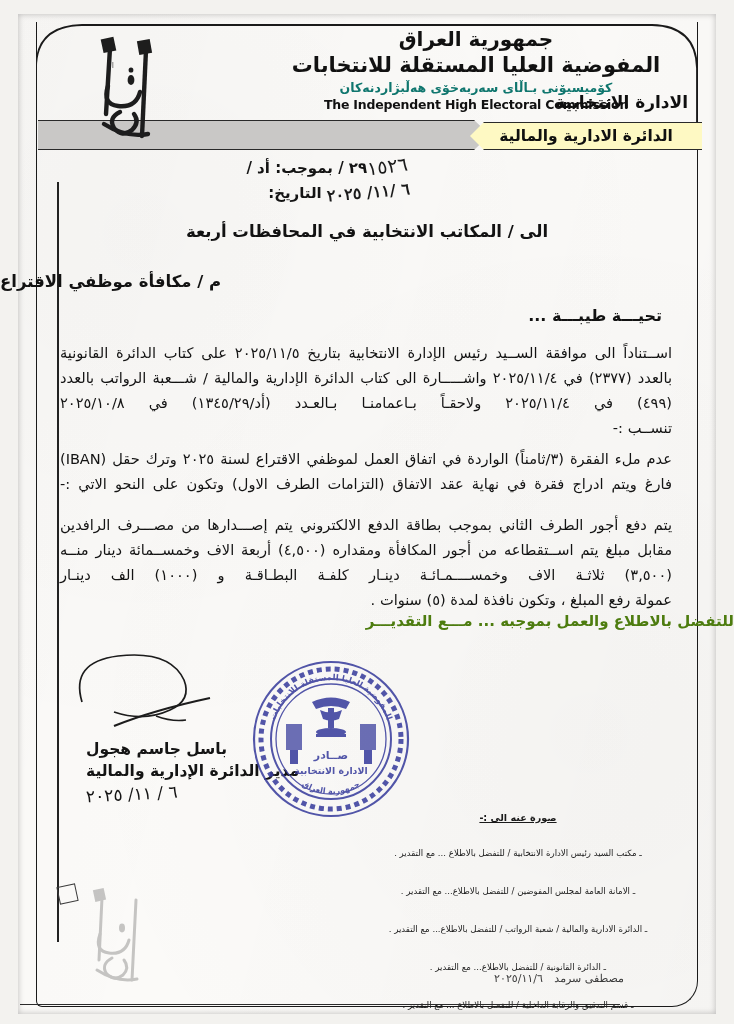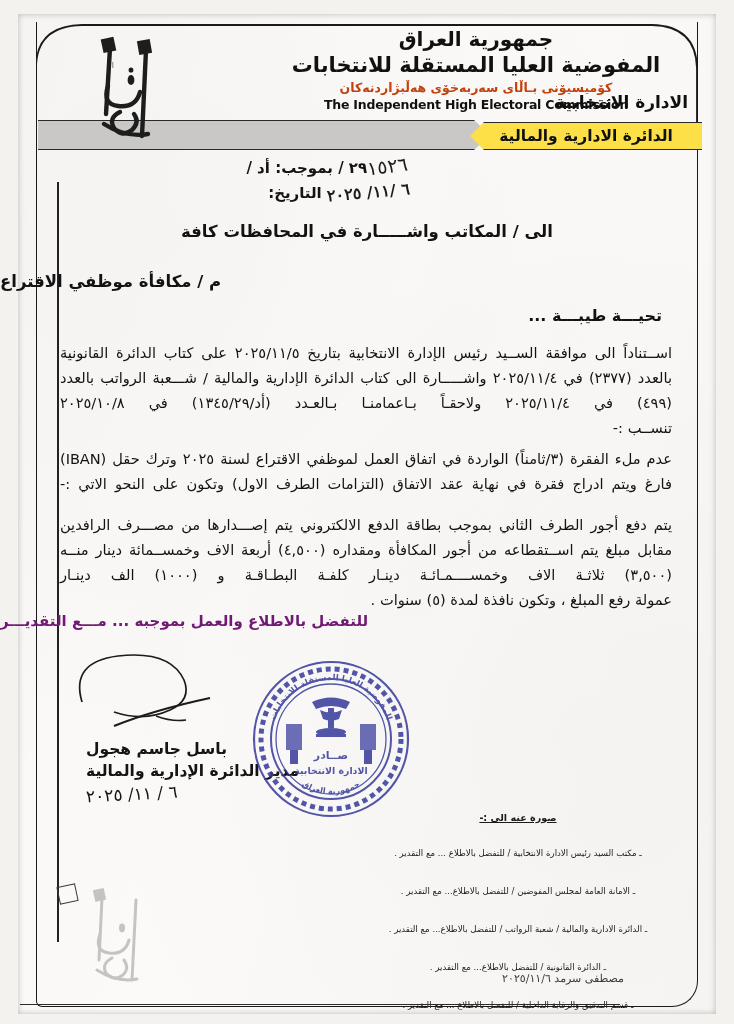--- a/index.html
+++ b/index.html
@@ -68,21 +68,21 @@
   .lh-l1{
     font-family:"DejaVu Sans","Liberation Sans",sans-serif;
     font-size:20px;font-weight:bold;color:#111;
     letter-spacing:-.3px;line-height:1.18;
   }
   .lh-l2{
     font-size:21px;font-weight:bold;color:#111;
     line-height:1.2;margin-top:1px;letter-spacing:-.6px;
   }
   .lh-l3{
-    font-size:12.5px;font-weight:bold;color:#c2410c;
+    font-size:12.5px;font-weight:bold;color:#0f766e;
     line-height:1.25;margin-top:2px;letter-spacing:-.2px;
   }
   .lh-l4{
     font-family:"DejaVu Sans","Liberation Sans",sans-serif;
     font-size:12.5px;font-weight:bold;color:#111;
     direction:ltr;margin-top:2px;letter-spacing:-.2px;
   }
 
   
   .tag-dept{
@@ -90,21 +90,21 @@
     right:-4px;top:68px;
     padding:2px 14px 2px 26px;
     font-size:17px;font-weight:bold;color:#0f0f0f;
     letter-spacing:-.5px;
     background:transparent;
   }
   .tag-sub{
     position:absolute;
     right:-4px;top:100px;
     width:232px;height:26px;
-    background:#fde047;
+    background:#fef9c3;
     border-top:1.4px solid #2a2a2a;
     border-bottom:1.4px solid #2a2a2a;
     display:flex;align-items:center;justify-content:center;
     font-size:15.5px;font-weight:bold;color:#101010;
     letter-spacing:-.5px;
     clip-path:polygon(14px 0, 100% 0, 100% 100%, 14px 100%, 0 50%);
   }
 
   
   .grey-band{
@@ -182,22 +182,22 @@
   }
   .p1{right:62px;top:340px;width:612px;}
   .p1 .tail{text-align:right;text-align-last:right;}
   .p2{right:62px;top:446px;width:612px;}
   .p3{right:62px;top:512px;width:612px;}
   .p3 .tail{text-align:right;text-align-last:right;}
 
   .closing{
     position:absolute;
     left:0;right:0;top:612px;
-    text-align:left;direction:rtl;
-    font-size:15px;font-weight:bold;color:#701a75;
+    text-align:right;direction:rtl;
+    font-size:15px;font-weight:bold;color:#4d7c0f;
     letter-spacing:.2px;
   }
 
   
   .sig-scribble{
     position:absolute;
     left:60px;top:640px;
     width:200px;height:120px;
   }
   .sig-block{
@@ -262,21 +262,21 @@
   
   .footer-note{
     position:absolute;
     right:110px;top:972px;
     direction:rtl;
     font-family:"DejaVu Serif","Liberation Serif",serif;
     font-size:11px;color:#3a3a3a;
     letter-spacing:.5px;
   }
   .footer-note .fn-date{
-    font-size:11px;
+    font-size:11px;margin-right:8px;
   }
   .footer-rule{
     position:absolute;
     left:20px;top:1004px;
     width:600px;height:1.4px;background:#2b2b2b;
   }
 </style>
 </head>
 <body>
 
@@ -327,21 +327,21 @@
     <div class="ref-row">
       <span class="hand">١٥٢٦</span><span>٢٩ /</span>
       <span>بموجب: أد /</span>
     </div>
     <div class="ref-row">
       <span class="hand-sm">٦ /١١/ ٢٠٢٥</span>
       <span>التاريخ:</span>
     </div>
   </div>
 
-  <div class="addressee">الى / المكاتب واشـــــارة في المحافظات كافة</div>
+  <div class="addressee">الى / المكاتب الانتخابية في المحافظات أربعة</div>
 
   <div class="subject">م / مكافأة موظفي الاقتراع</div>
 
   <div class="greeting">تحيـــة طيبـــة ...</div>
 
   <div class="para p1">
     <span>اســتناداً الى موافقة الســيد رئيس الإدارة الانتخابية بتاريخ ٢٠٢٥/١١/٥ على كتاب الدائرة القانونية بالعدد (٢٣٧٧) في ٢٠٢٥/١١/٤ واشـــــارة الى كتاب الدائرة الإدارية والمالية / شـــعبة الرواتب بالعدد (٤٩٩) في ٢٠٢٥/١١/٤ ولاحقـاً بـاعمامنـا بـالعـدد (أد/١٣٤٥/٢٩) في ٢٠٢٥/١٠/٨</span>
     <div class="tail">تنســب :-</div>
   </div>
 

